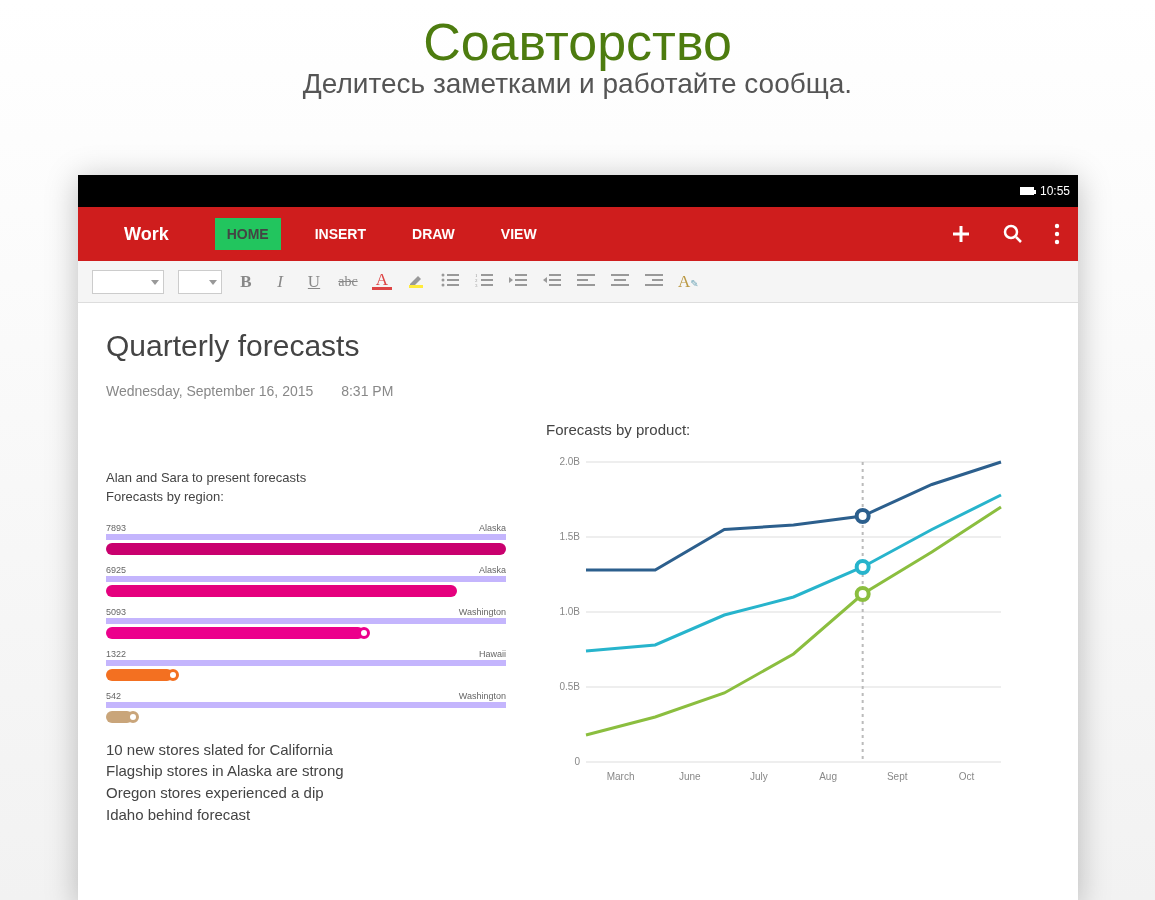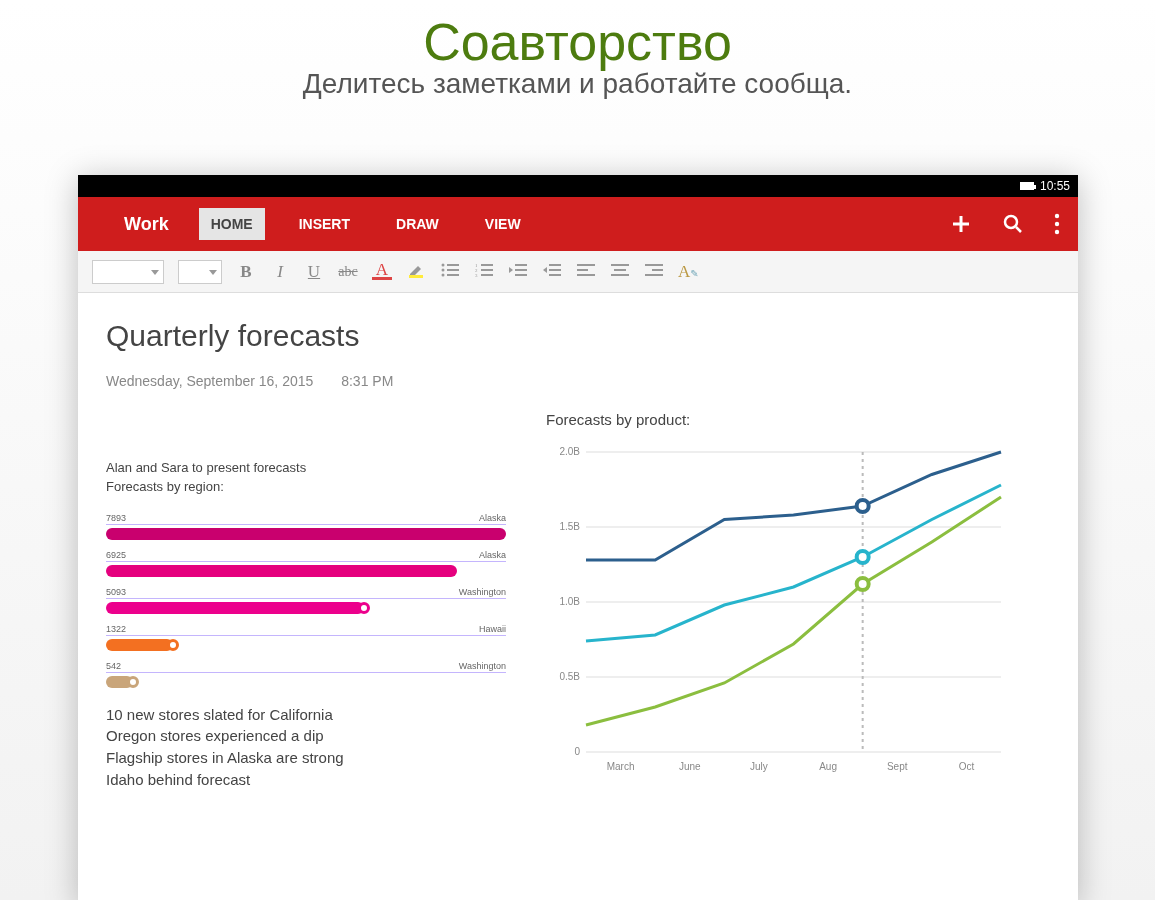--- a/index.html
+++ b/index.html
@@ -17,38 +17,38 @@
   .device {
     position: absolute;
     left: 78px; top: 175px;
     width: 1000px; height: 730px;
     background: #fff;
     box-shadow: 0 4px 30px rgba(0,0,0,0.25);
     overflow: hidden;
   }
 
   .statusbar {
-    height: 22px; background:#000; color:#fff;
+    height: 32px; background:#000; color:#fff;
     display:flex; justify-content:flex-end; align-items:center;
     font-size:12px; padding:0 8px; gap:6px;
   }
   .battery { width:14px; height:8px; border:1px solid #fff; position:relative; }
   .battery::after{content:"";position:absolute;right:-3px;top:2px;width:2px;height:4px;background:#fff;}
   .battery-fill{background:#fff;width:100%;height:100%;}
 
   .appbar {
     height: 54px; background:#cf1d1d; color:#fff;
     display:flex; align-items:center; padding:0 10px;
   }
   .hamburger{width:22px;display:flex;flex-direction:column;gap:4px;cursor:pointer;}
   .hamburger span{height:2px;background:#fff;}
-  .notebook{font-weight:600;font-size:18px;margin-left:14px;margin-right:30px;}
+  .notebook{font-weight:600;font-size:18px;margin-left:14px;margin-right:46px;}
   .tabs{display:flex;gap:22px;font-size:14px;font-weight:600;}
   .tab{padding:8px 12px;cursor:pointer;}
-  .tab.active{background:#e5e5e5;color:#444;text-align:center;}
+  .tab.active{background:#22c55e;color:#444;text-align:center;}
   .appbar-right{margin-left:auto;display:flex;gap:30px;align-items:center;padding-right:8px;}
   .icon-btn{cursor:pointer;display:flex;align-items:center;justify-content:center;}
 
   .ribbon{height:42px;background:#f5f5f5;border-bottom:1px solid #ddd;
     display:flex;align-items:center;gap:14px;padding:0 14px;color:#888;}
   .combo{width:72px;height:24px;border:1px solid #ccc;background:#fff;position:relative;}
   .combo.small{width:44px;}
   .combo::after{content:"";position:absolute;right:4px;top:9px;border-left:4px solid transparent;border-right:4px solid transparent;border-top:5px solid #999;}
   .rbtn{font-size:17px;font-family:Georgia,serif;cursor:pointer;min-width:20px;text-align:center;}
   .bold{font-weight:bold;} .italic{font-style:italic;} .underline{text-decoration:underline;}
@@ -57,21 +57,21 @@
   .page{padding:26px 28px;color:#444;display:flex;gap:40px;}
   .leftcol{width:400px;}
   .title{font-size:30px;font-weight:300;color:#444;}
   .meta{color:#888;font-size:14px;margin-top:20px;}
   .meta span+span{margin-left:24px;}
   .body-text{font-size:13px;margin-top:70px;line-height:1.45;}
   .notes{font-size:15px;margin-top:16px;line-height:1.45;}
 
   .barchart{margin-top:16px;}
   .barrow{margin-bottom:10px;}
-  .barhead{display:flex;justify-content:space-between;font-size:9px;color:#666;border-bottom:1px solid #c4b5fd;padding-bottom:1px;gap:44px;}
+  .barhead{display:flex;justify-content:space-between;font-size:9px;color:#666;border-bottom:6px solid #c4b5fd;padding-bottom:1px;gap:44px;}
   .bartrack{height:12px;position:relative;margin-top:3px;}
   .barfill{height:100%;border-radius:6px;position:relative;}
   .marker{position:absolute;right:-6px;top:0;width:12px;height:12px;border-radius:50%;background:#fff;border:3px solid;}
 
   .rightcol{flex:1;margin-top:92px;}
   .rhead{font-size:15px;margin-bottom:14px;}
   .linechart{position:relative;height:340px;width:460px;}
   .axis-label{font-size:10px;fill:#888;}
   .series{fill:none;stroke-width:3;}
   .dashed{stroke:#bbb;stroke-dasharray:3 4;stroke-width:2;}
@@ -246,22 +246,22 @@
             </div>
             <div class="bartrack">
               <div class="barfill" style="width:6.8668440390219185%;background:#c9a57a;">
                 <div class="marker" style="border-color:#c9a57a;"></div>
               </div>
             </div>
           </div>
         </div>
       <div class="notes" id="bullets">
           <div>10 new stores slated for California</div>
+          <div>Flagship stores in Alaska are strong</div>
           <div>Oregon stores experienced a dip</div>
-          <div>Flagship stores in Alaska are strong</div>
           <div>Idaho behind forecast</div>
         </div>
     </div>
 
     <div class="rightcol">
       <div class="rhead">Forecasts by product:</div>
       <svg class="linechart" id="linechart" viewBox="0 0 460 340">
           <g class="grid"></g>
           <line class="grid" x1="40" y1="310" x2="455" y2="310" stroke="#ddd"></line>
           <text class="axis-label" x="34" y="313" text-anchor="end">0</text>

